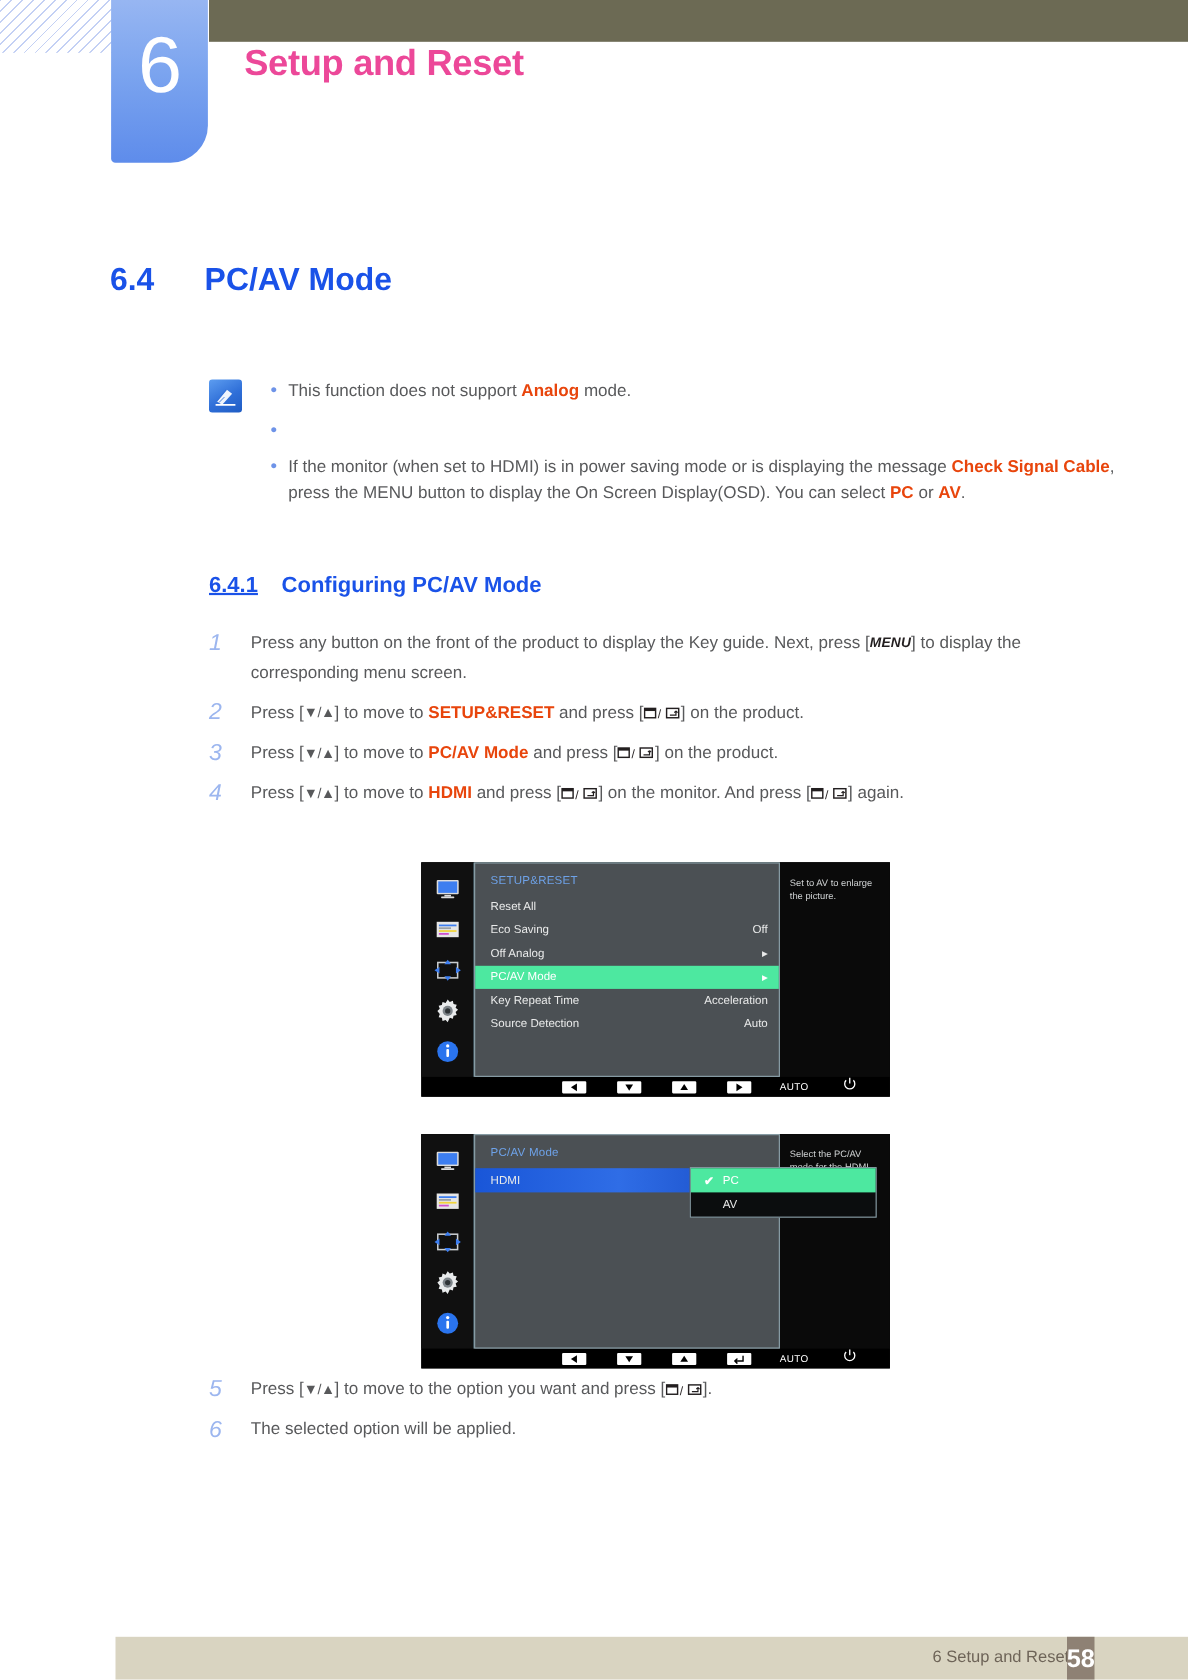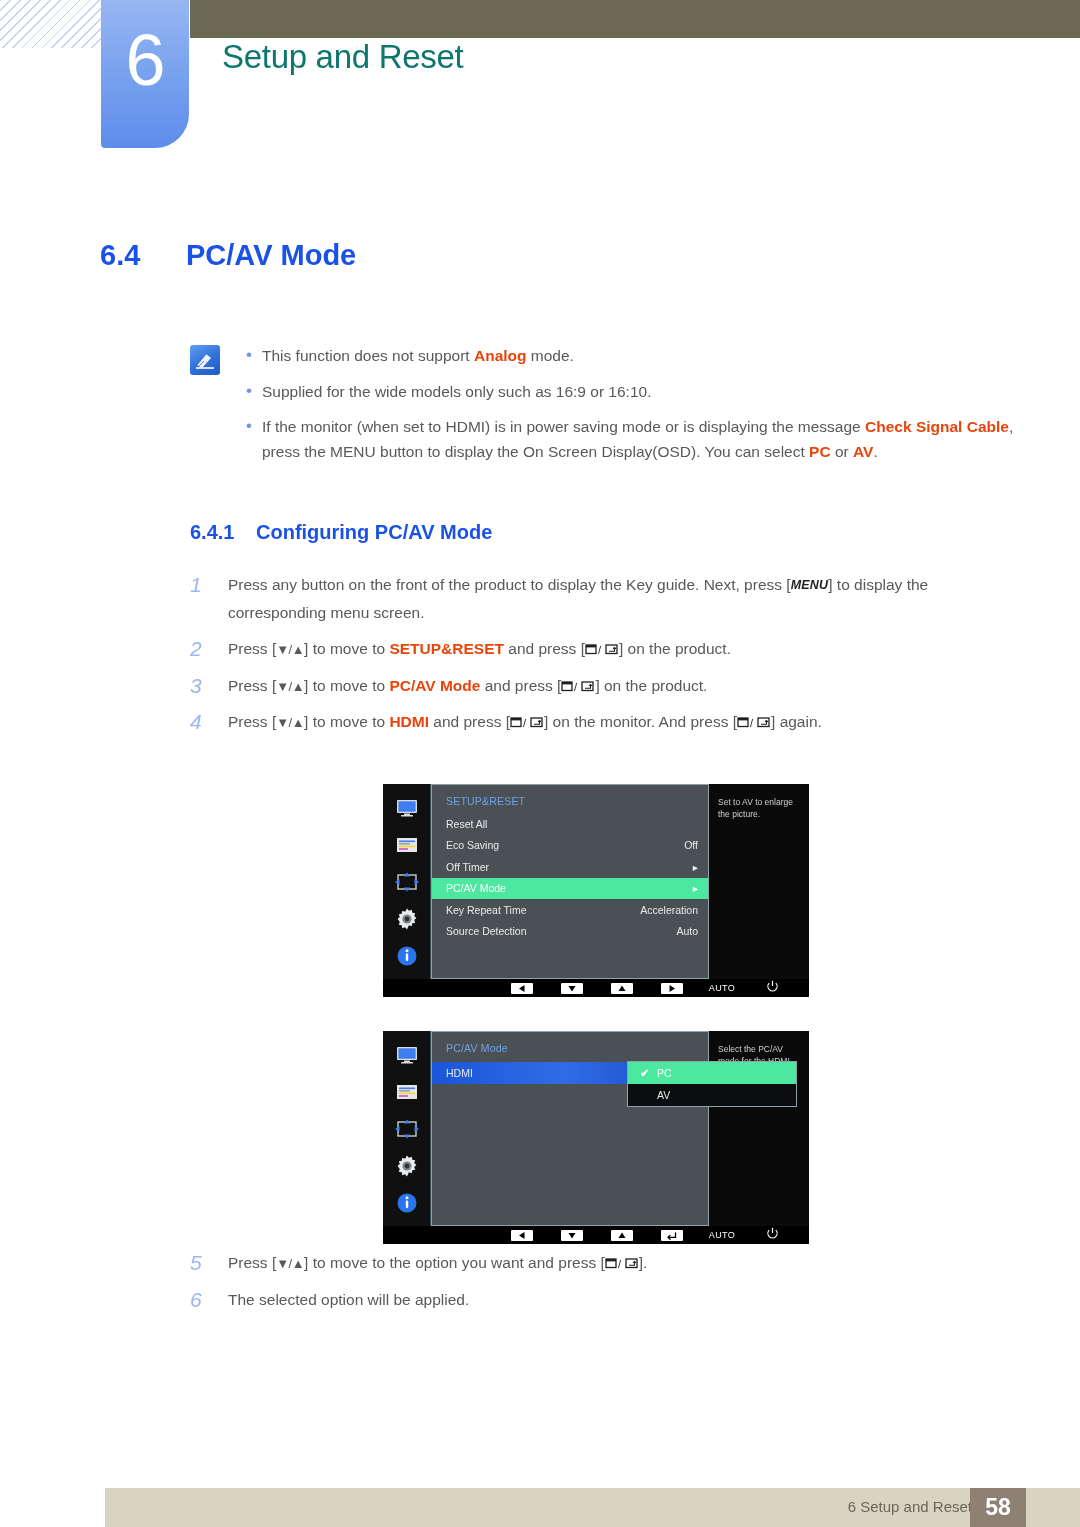--- a/index.html
+++ b/index.html
@@ -27,34 +27,34 @@
     background: linear-gradient(180deg,#97b6f2 0%, #7ba4ef 45%, #5e8ceb 100%);
     border-bottom-left-radius:4px; border-bottom-right-radius:34px;
   }
   .chap-num {
     position:absolute; left:101px; top:22px; width:88px;
     text-align:center; color:#fff; font-size:72px; font-weight:400;
     line-height:76px; letter-spacing:-1px;
   }
   .chap-title {
     position:absolute; left:222px; top:38px;
-    color:#0f766e; font-size:33px; font-weight:normal; letter-spacing:-.3px;
+    color:#ec4899; font-size:33px; font-weight:bold; letter-spacing:-.3px;
   }
 
   
   .h2 {
     position:absolute; left:100px; top:216px;
     color:#1a52e8; font-size:29px; font-weight:bold;
   }
   .h2 .num { display:inline-block; width:86px;margin-top:23px; }
   .h3 {
     position:absolute; left:190px; top:521px;
     color:#1a52e8; font-size:20px; font-weight:bold;
   }
-  .h3 .num { display:inline-block; width:66px; }
+  .h3 .num { display:inline-block; width:66px;text-decoration:underline; }
 
   
   .intro {
     position:absolute; left:192px; top:297px; width:820px;
     font-size:15.5px; color:#58595b; line-height:22px;
   }
   .hl { color:#e8450c; font-weight:bold; }
 
   
   .note-icon {
@@ -147,21 +147,21 @@
   
   .footer-bar {
     position:absolute; left:105px; top:1488px; right:0; height:39px;
     background:#d9d4c1;
   }
   .footer-text {
     position:absolute; right:108px; top:1498px;
     color:#6e6458; font-size:15px;
   }
   .page-box {
-    position:absolute; left:970px; top:1488px; width:56px; height:39px;
+    position:absolute; left:970px; top:1488px; width:25px; height:39px;
     background:#8e8174; display:flex; align-items:center; justify-content:center;
   }
   .page-num { color:#fff; font-size:23px; font-weight:bold; }
 </style>
 </head>
 <body>
 
 <div class="page">
 
   <div class="hatch"></div>
@@ -187,21 +187,20 @@
 
     <div class="note-row">
       <div class="note-bullet">•</div>
       <div class="note-text">
         <span>This function does not support </span><span class="hl">Analog</span><span> mode.</span>
       </div>
     </div>
 
     <div class="note-row">
       <div class="note-bullet">•</div>
-      <div class="note-text">Supplied for the wide models only such as 16:9 or 16:10.</div>
     </div>
 
     <div class="note-row">
       <div class="note-bullet">•</div>
       <div class="note-text">
         <span>If the monitor (when set to HDMI) is in power saving mode or is displaying the message </span><span class="hl">Check Signal Cable</span><span>, press the MENU button to display the On Screen Display(OSD). You can select </span><span class="hl">PC</span><span> or </span><span class="hl">AV</span><span>.</span>
       </div>
     </div>
 
   </div>
@@ -314,21 +313,21 @@
         <div class="osd-title">SETUP&amp;RESET</div>
         <div class="osd-item">
           <span>Reset All</span>
           <span class="val"></span>
         </div>
         <div class="osd-item">
           <span>Eco Saving</span>
           <span class="val">Off</span>
         </div>
         <div class="osd-item">
-          <span>Off Timer</span>
+          <span>Off Analog</span>
           <span class="val">▸</span>
         </div>
         <div class="osd-item sel">
           <span>PC/AV Mode</span>
           <span class="val">▸</span>
         </div>
         <div class="osd-item">
           <span>Key Repeat Time</span>
           <span class="val">Acceleration</span>
         </div>

